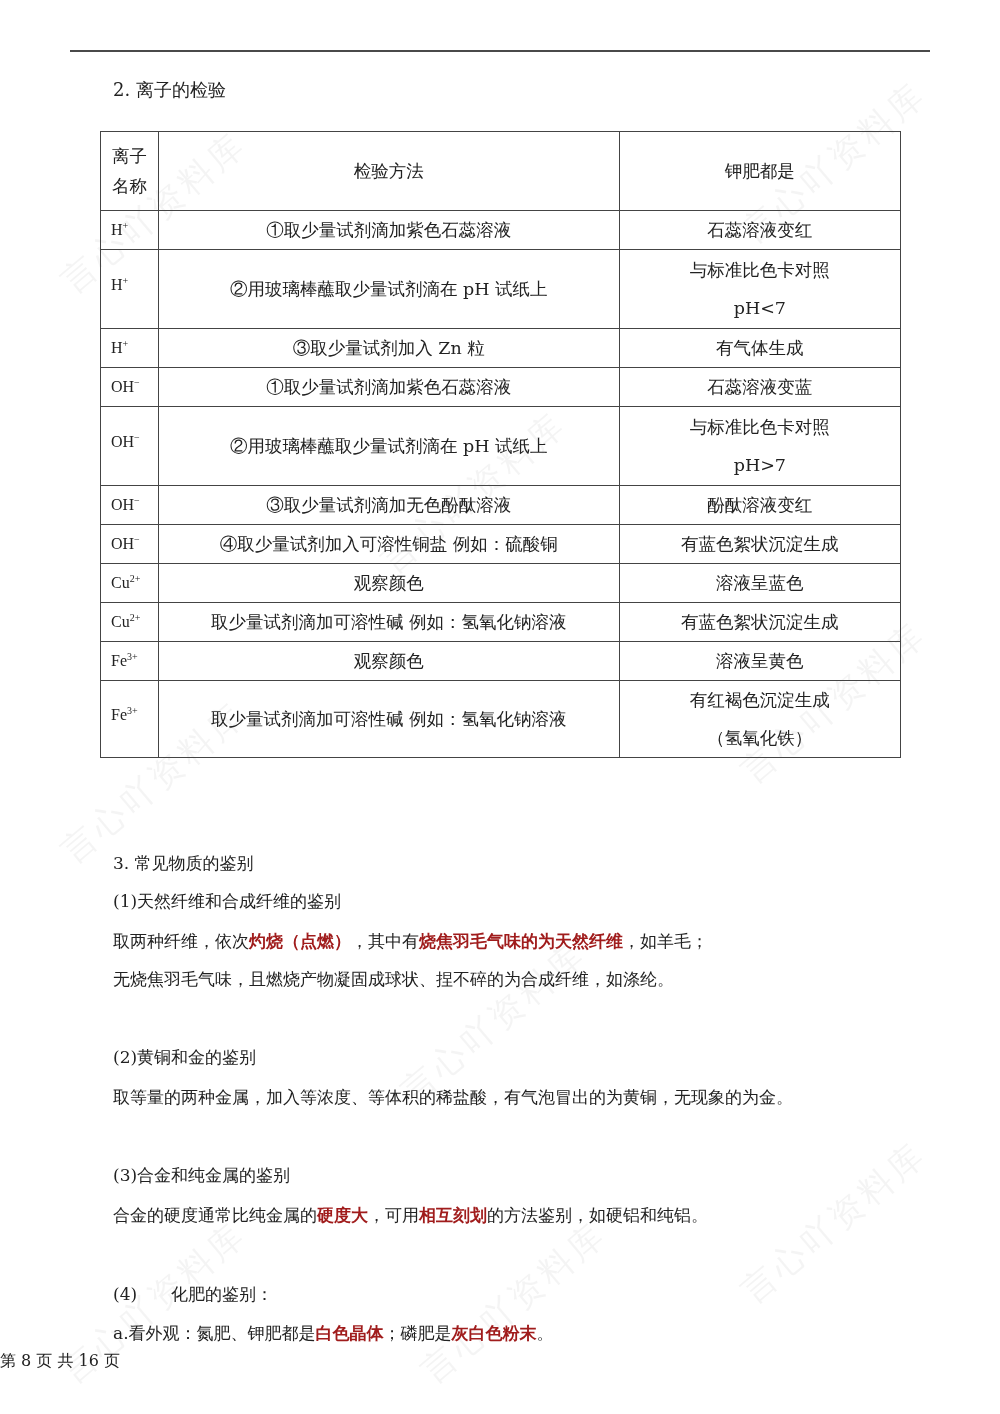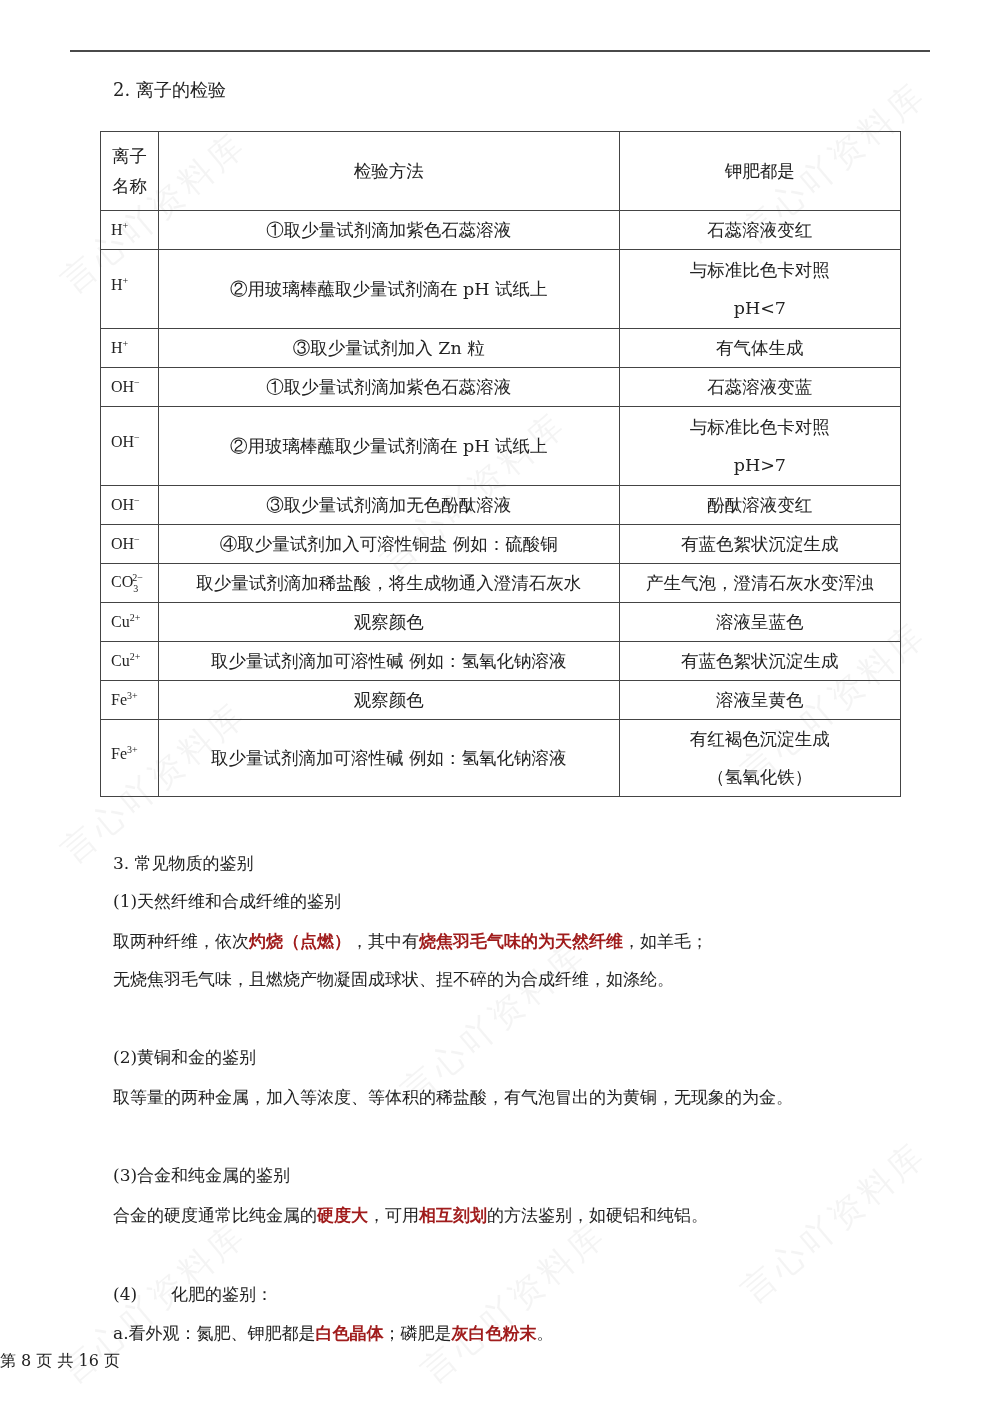--- a/index.html
+++ b/index.html
@@ -101,27 +101,20 @@
         </td>
       </tr>
       <tr class="r40">
         <td class="c1"><span class="ion"><span>OH</span><sup>−</sup></span></td>
         <td class="c2">④取少量试剂加入可溶性铜盐 例如：硫酸铜</td>
         <td class="c3">
           <div>有蓝色絮状沉淀生成</div>
         </td>
       </tr>
       <tr class="r40">
-        <td class="c1"><span class="ion" style="position: relative;"><span>CO</span><sub>3</sub><sup style="margin-left: -6px;">2−</sup></span></td>
-        <td class="c2">取少量试剂滴加稀盐酸，将生成物通入澄清石灰水</td>
-        <td class="c3">
-          <div>产生气泡，澄清石灰水变浑浊</div>
-        </td>
-      </tr>
-      <tr class="r40">
         <td class="c1"><span class="ion"><span>Cu</span><sup>2+</sup></span></td>
         <td class="c2">观察颜色</td>
         <td class="c3">
           <div>溶液呈蓝色</div>
         </td>
       </tr>
       <tr class="r40">
         <td class="c1"><span class="ion"><span>Cu</span><sup>2+</sup></span></td>
         <td class="c2">取少量试剂滴加可溶性碱 例如：氢氧化钠溶液</td>
         <td class="c3">

